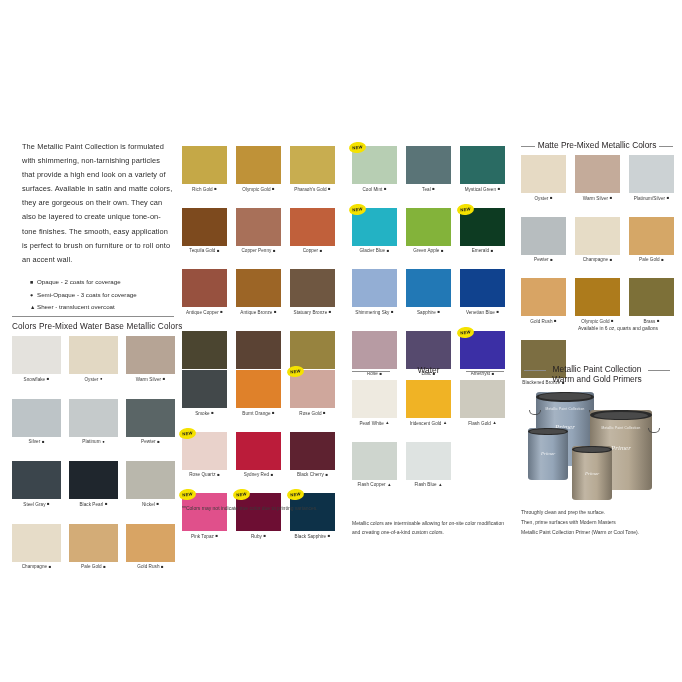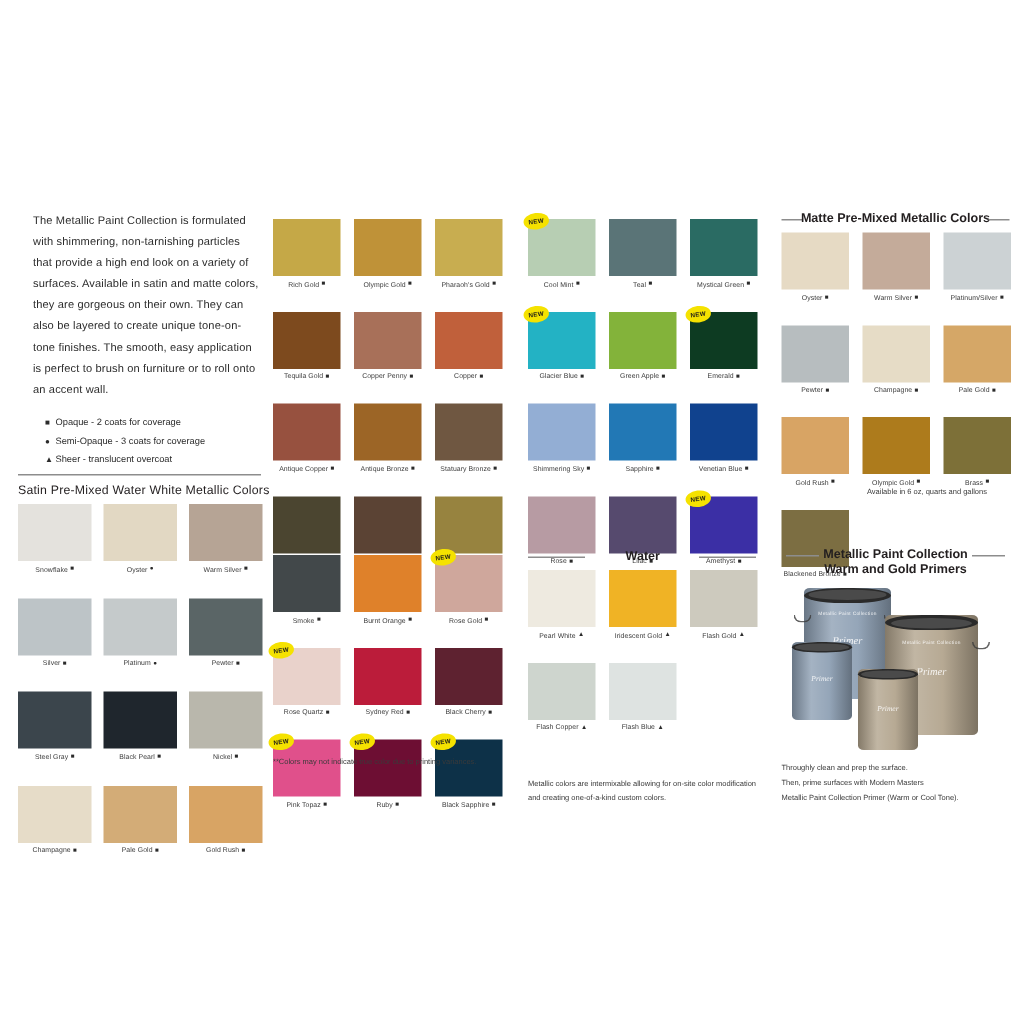--- a/index.html
+++ b/index.html
@@ -17,21 +17,21 @@
   }
   .bullets{position:absolute;left:30px;top:276px;width:150px;}
   .bullets .b{font-size:6.2px;line-height:11.6px;color:#2b2b2b;white-space:nowrap;}
   .bullets .gl{display:inline-block;width:7px;color:#2b2b2b;font-size:5.4px;}
 
   .rule{position:absolute;background:#8d8d8d;height:1px;}
 
   .sec-title{
     position:absolute;font-size:8.2px;color:#231f20;white-space:nowrap;letter-spacing:.15px;
   }
-  .sec-title-c{position:absolute;font-size:8.4px;color:#231f20;text-align:center;white-space:nowrap;font-weight:bold;}
+  .sec-title-c{position:absolute;font-size:8.4px;color:#231f20;text-align:center;white-space:nowrap;}
 
   
   .grid{position:absolute;display:grid;}
   .cell{position:relative;}
   .chip{width:100%;display:block;border:0;}
   .cap{
     text-align:center;font-size:4.6px;color:#3a3a3a;margin-top:2.6px;
     white-space:nowrap;letter-spacing:.05px;
   }
   .mk{display:inline-block;font-size:4.2px;line-height:1;vertical-align:middle;margin-left:1.6px;color:#2b2b2b;}
@@ -70,21 +70,21 @@
     </div>
     <div class="b">
       <span class="gl">●</span><span>Semi-Opaque - 3 coats for coverage</span>
     </div>
     <div class="b">
       <span class="gl">▲</span><span>Sheer - translucent overcoat</span>
     </div>
   </div>
 
   <div class="rule" style="left:12px;top:316px;width:162px;"></div>
-  <div class="sec-title" style="left:12px;top:322px;">Satin Pre-Mixed Water White Metallic Colors</div>
+  <div class="sec-title" style="left:12px;top:322px;">Colors Pre-Mixed Water Base Metallic Colors</div>
 
   <div class="grid" id="grid-satin-neutrals" style="left:12px;top:336px;width:163px;grid-template-columns:repeat(3,49px);gap:17px 8px;">
       <div class="cell">
         <div class="chip" style="height: 38px; background: rgb(228, 226, 221);"></div>
         <div class="cap">Snowflake<span class="mk">■</span></div>
       </div>
       <div class="cell">
         <div class="chip" style="height: 38px; background: rgb(226, 216, 195);"></div>
         <div class="cap">Oyster<span class="mk">●</span></div>
       </div>

